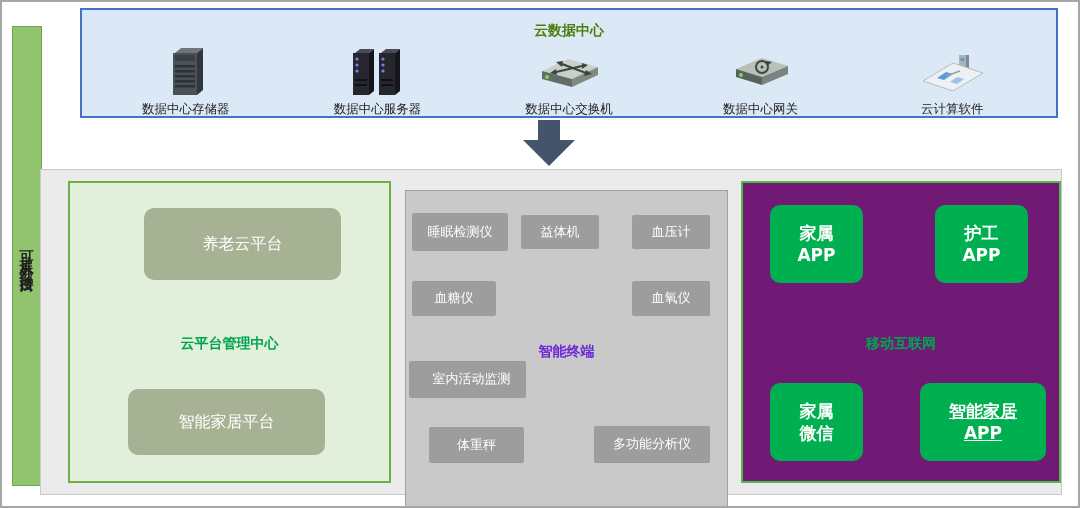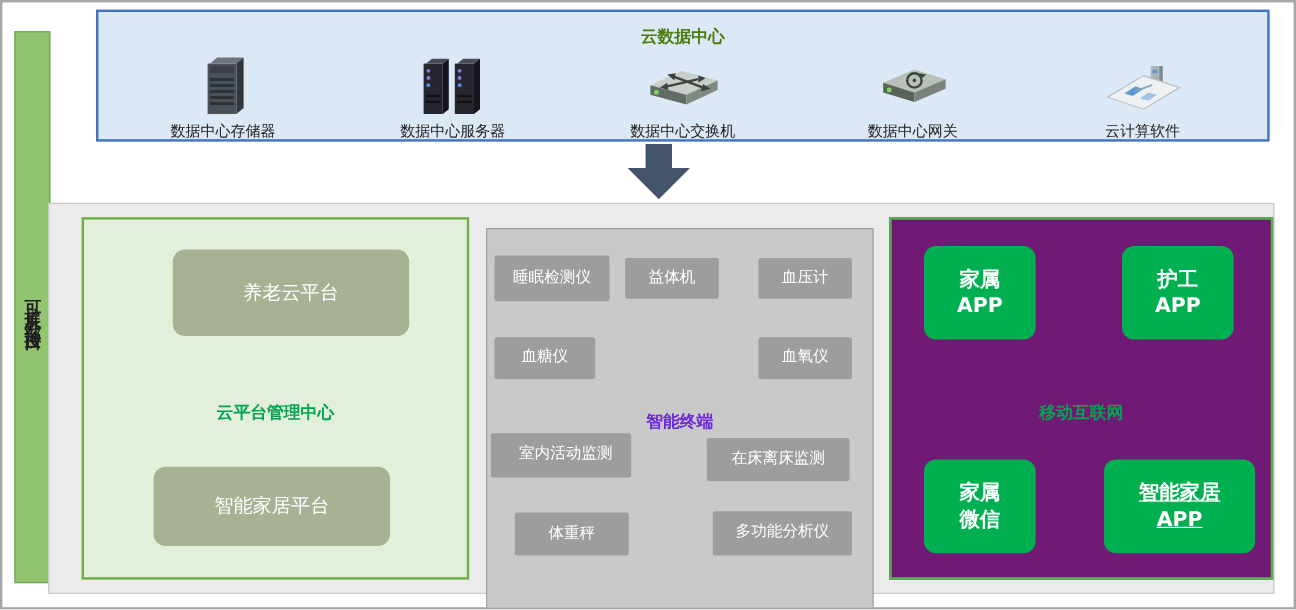--- a/index.html
+++ b/index.html
@@ -174,21 +174,20 @@
     </div>
 
     <div class="panel panel-terminals">
       <div class="btn btn-gray" style="left:6px;  top:22px;  width:96px;  height:38px;">睡眠检测仪</div>
       <div class="btn btn-gray" style="left:115px; top:24px; width:78px; height:34px;">益体机</div>
       <div class="btn btn-gray" style="left:6px;  top:90px; width:84px; height:35px;">血糖仪</div>
       <div class="btn btn-gray" style="left:226px; top:24px; width:78px; height:34px;">血压计</div>
       <div class="btn btn-gray" style="left:226px; top:90px; width:78px; height:35px;">血氧仪</div>
       <div class="panel-title title-blue">智能终端</div>
       <div class="btn btn-gray" style="left:3px;   top:170px; width:117px; height:37px;padding-left:12px;">室内活动监测</div>
-      <div class="btn btn-gray" style="left:183px; top:174px; width:119px; height:36px;">在床离床监测</div>
       <div class="btn btn-gray" style="left:23px;  top:236px; width:95px;  height:36px;">体重秤</div>
       <div class="btn btn-gray" style="left:188px; top:235px; width:116px; height:37px;">多功能分析仪</div>
     </div>
 
     <div class="panel panel-mobile">
       <div class="btn btn-green" style="left:27px;  top:22px;  width:93px;  height:78px;">家属
 APP</div>
       <div class="btn btn-green" style="left:192px; top:22px;  width:93px;  height:78px;">护工
 APP</div>
       <div class="panel-title title-green">移动互联网</div>

